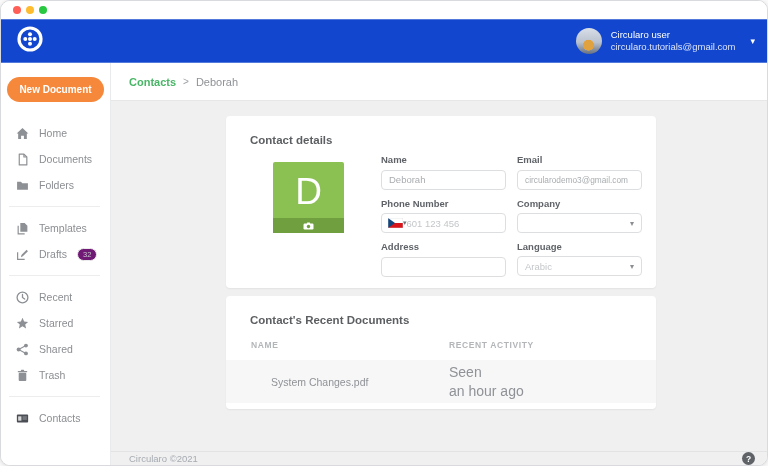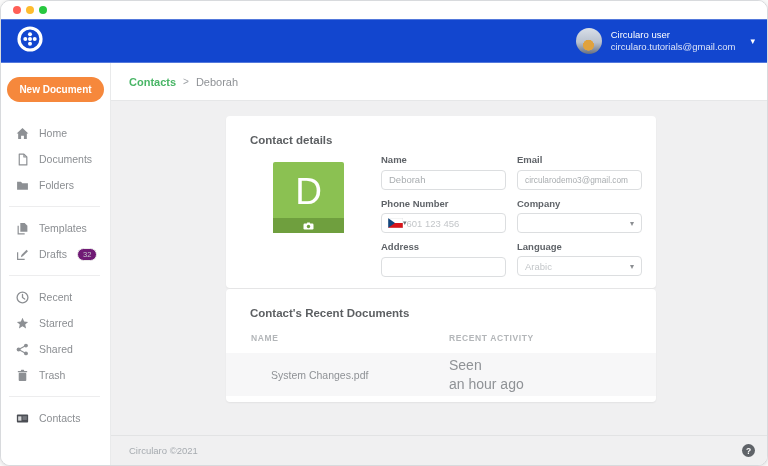--- a/index.html
+++ b/index.html
@@ -63,29 +63,29 @@
   .phone-wrap { width:100%; height:20px; border:1px solid #dcdee0; border-radius:4px; background:#fff;
     display:flex; align-items:center; padding:0 6px; gap:0; }
   .phone-wrap input { border:none; outline:none; width:70px; font-family:inherit; font-size:9.5px; color:#a9adb0; }
   .phone-wrap input::placeholder { color:#c3c6c9; }
   .flag-caret { font-size:7px; color:#707478; }
   .select-box { width:100%; height:20px; border:1px solid #dcdee0; border-radius:4px; background:#fff;
     display:flex; align-items:center; padding:0 7px; cursor:pointer; }
   .select-value { flex:1; font-size:9.5px; color:#c3c6c9; }
   .select-caret { font-size:8px; color:#8b8e92; }
   
-  .card-docs { margin-top:1px; height:113px; }
+  .card-docs { margin-top:8px; height:113px; }
   .docs-header { display:flex; margin-top:14px; padding:0 0 0 25px; }
   .docs-header .col1 { width:198px; }
   .col-label { font-size:8.5px; letter-spacing:.6px; color:#b3b6b9; font-weight:600; }
   .docs-row { display:flex; align-items:center; background:#f7f7f8; height:43px; margin-top:10px; cursor:pointer; }
   .docs-row .cell-name { width:178px; margin-left:45px; font-size:10.5px; color:#8f9296; }
   .docs-row .cell-activity { font-size:14px; color:#8f9296; line-height:1.3; }
   
-  .footer { height:30px; border-top:1px solid #e2e3e4; background:#f0f0f1; display:flex; align-items:center;
+  .footer { height:14px; border-top:1px solid #e2e3e4; background:#f0f0f1; display:flex; align-items:center;
     padding:0 12px 0 18px; flex:0 0 auto; }
   .footer-text { font-size:9.5px; color:#a6abb0; }
   .footer-spacer { flex:1; }
   .help-btn { width:13px; height:13px; border-radius:50%; background:#5f6368; color:#fff; border:none; cursor:pointer;
     font-size:8.5px; font-weight:700; display:flex; align-items:center; justify-content:center; font-family:inherit; padding:0; }
 </style>
 </head>
 <body>
 
 <div class="window">

